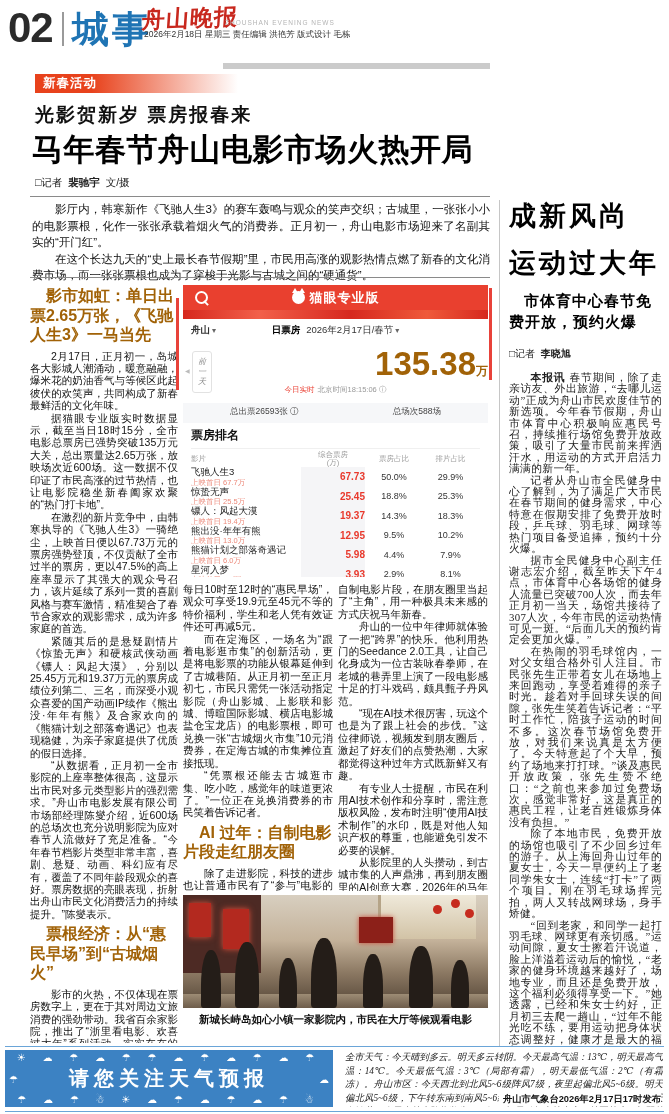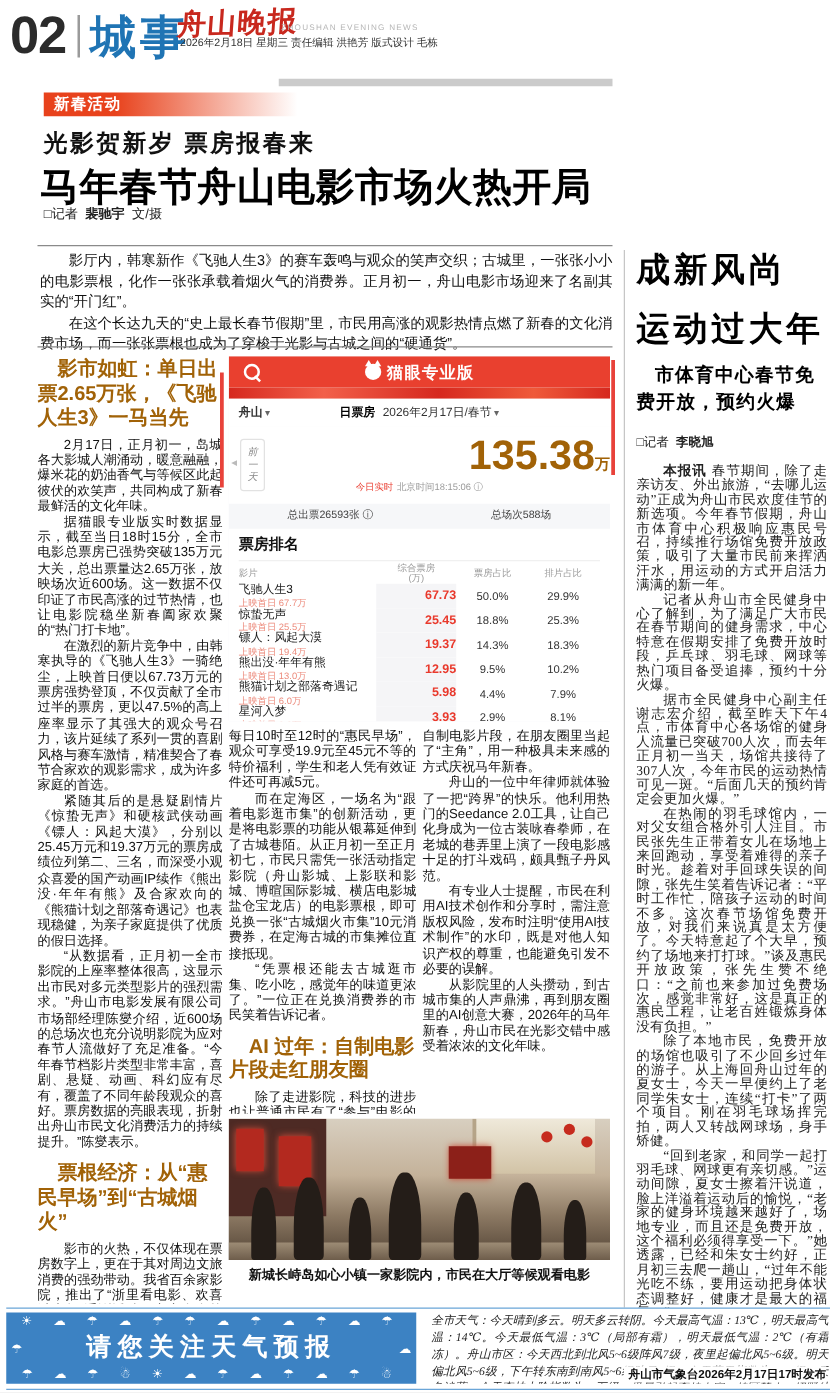--- a/index.html
+++ b/index.html
@@ -14,33 +14,33 @@
   .paperlogo-en{position:absolute;left:225px;top:19px;font-size:6.5px;color:#b5b5b5;letter-spacing:1px;}
   .dateline{position:absolute;left:144px;top:29px;font-size:8.5px;color:#333;}
   .deco-gray{position:absolute;left:223px;top:63px;width:267px;height:6px;background:#cbcbcb;}
   
   .badge{position:absolute;left:35px;top:74px;width:195px;height:19px;line-height:19px;
          background:linear-gradient(90deg,#e8421c 0%,#e8421c 28%,rgba(232,66,28,0) 100%);
          color:#fff;font-size:12.5px;font-weight:bold;padding-left:8px;letter-spacing:1px;}
   .kicker{position:absolute;left:35px;top:102px;font-size:19px;font-weight:bold;color:#111;letter-spacing:2px;}
   .headline{position:absolute;left:32px;top:129px;width:470px;font-size:31px;font-weight:900;color:#000;
             letter-spacing:0.5px;white-space:nowrap;}
-  .byline{position:absolute;left:35px;top:164px;font-size:10.5px;color:#222;}
+  .byline{position:absolute;left:35px;top:176px;font-size:10.5px;color:#222;}
   .byline b{margin:0 3px;}
   .rule{position:absolute;background:#8a8a8a;height:1px;}
   .r1{left:30px;top:196px;width:460px;}
   .r2{left:30px;top:277px;width:460px;}
   .intro{position:absolute;left:32px;top:201px;width:458px;font-size:11.5px;line-height:16.5px;text-align:justify;color:#111;}
   .intro p{margin:0;text-indent:2em;}
   
   .ncol{position:absolute;overflow:hidden;text-align:justify;}
   .ncol p{margin:0;font-size:10.5px;line-height:12.4px;color:#111;text-indent:2em;}
   .ncol p.noind{text-indent:0;}
   .col-head{font-size:16px;font-weight:bold;line-height:19.5px;color:#a16207;margin:0 0 5px 0;text-indent:1em;text-align:left;}
-  .col-head.mt{margin-top:9px;}
+  .col-head.mt{margin-top:4px;}
   #col1{left:30px;top:286px;width:148px;height:757px;}
   #col2{left:183px;top:583px;width:150px;height:308px;}
   #col3{left:338px;top:583px;width:150px;height:308px;}
   
   .redrule{position:absolute;width:3px;background:#e8423a;}
   .rr-l{left:176px;top:298px;height:92px;}
   .rr-r{left:489px;top:288px;height:92px;}
   
   #app{position:absolute;left:183px;top:285px;width:305px;height:292px;background:#f6f7f9;overflow:hidden;
        font-family:"Liberation Sans","DejaVu Sans",sans-serif;}
@@ -282,20 +282,21 @@
     <p class="noind">每日10时至12时的“惠民早场”，观众可享受19.9元至45元不等的特价福利，学生和老人凭有效证件还可再减5元。</p>
     <p>而在定海区，一场名为“跟着电影逛市集”的创新活动，更是将电影票的功能从银幕延伸到了古城巷陌。从正月初一至正月初七，市民只需凭一张活动指定影院（舟山影城、上影联和影城、博暄国际影城、横店电影城盐仓宝龙店）的电影票根，即可兑换一张“古城烟火市集”10元消费券，在定海古城的市集摊位直接抵现。</p>
     <p>“凭票根还能去古城逛市集、吃小吃，感觉年的味道更浓了。”一位正在兑换消费券的市民笑着告诉记者。</p>
     <h3 class="col-head mt">AI 过年：自制电影片段走红朋友圈</h3>
     <p>除了走进影院，科技的进步也让普通市民有了“参与”电影的新玩法。随着AI视频生成技术的普及，舟山市民开始利用AI工具</p>
   </div>
 
   <div id="col3" class="ncol">
     <p class="noind">自制电影片段，在朋友圈里当起了“主角”，用一种极具未来感的方式庆祝马年新春。</p>
     <p>舟山的一位中年律师就体验了一把“跨界”的快乐。他利用热门的Seedance 2.0工具，让自己化身成为一位古装咏春拳师，在老城的巷弄里上演了一段电影感十足的打斗戏码，颇具甄子丹风范。</p>
+    <p>“现在AI技术很厉害，玩这个也是为了跟上社会的步伐。”这位律师说，视频发到朋友圈后，激起了好友们的点赞热潮，大家都觉得这种过年方式既新鲜又有趣。</p>
     <p>有专业人士提醒，市民在利用AI技术创作和分享时，需注意版权风险，发布时注明“使用AI技术制作”的水印，既是对他人知识产权的尊重，也能避免引发不必要的误解。</p>
     <p>从影院里的人头攒动，到古城市集的人声鼎沸，再到朋友圈里的AI创意大赛，2026年的马年新春，舟山市民在光影交错中感受着浓浓的文化年味。</p>
 
   </div>
 
   <div id="photo">
     <div class="ph-window"></div>
     <div class="ph-wall"></div>
     <div class="ph-screen s1"></div>
     <div class="ph-screen s2"></div>

